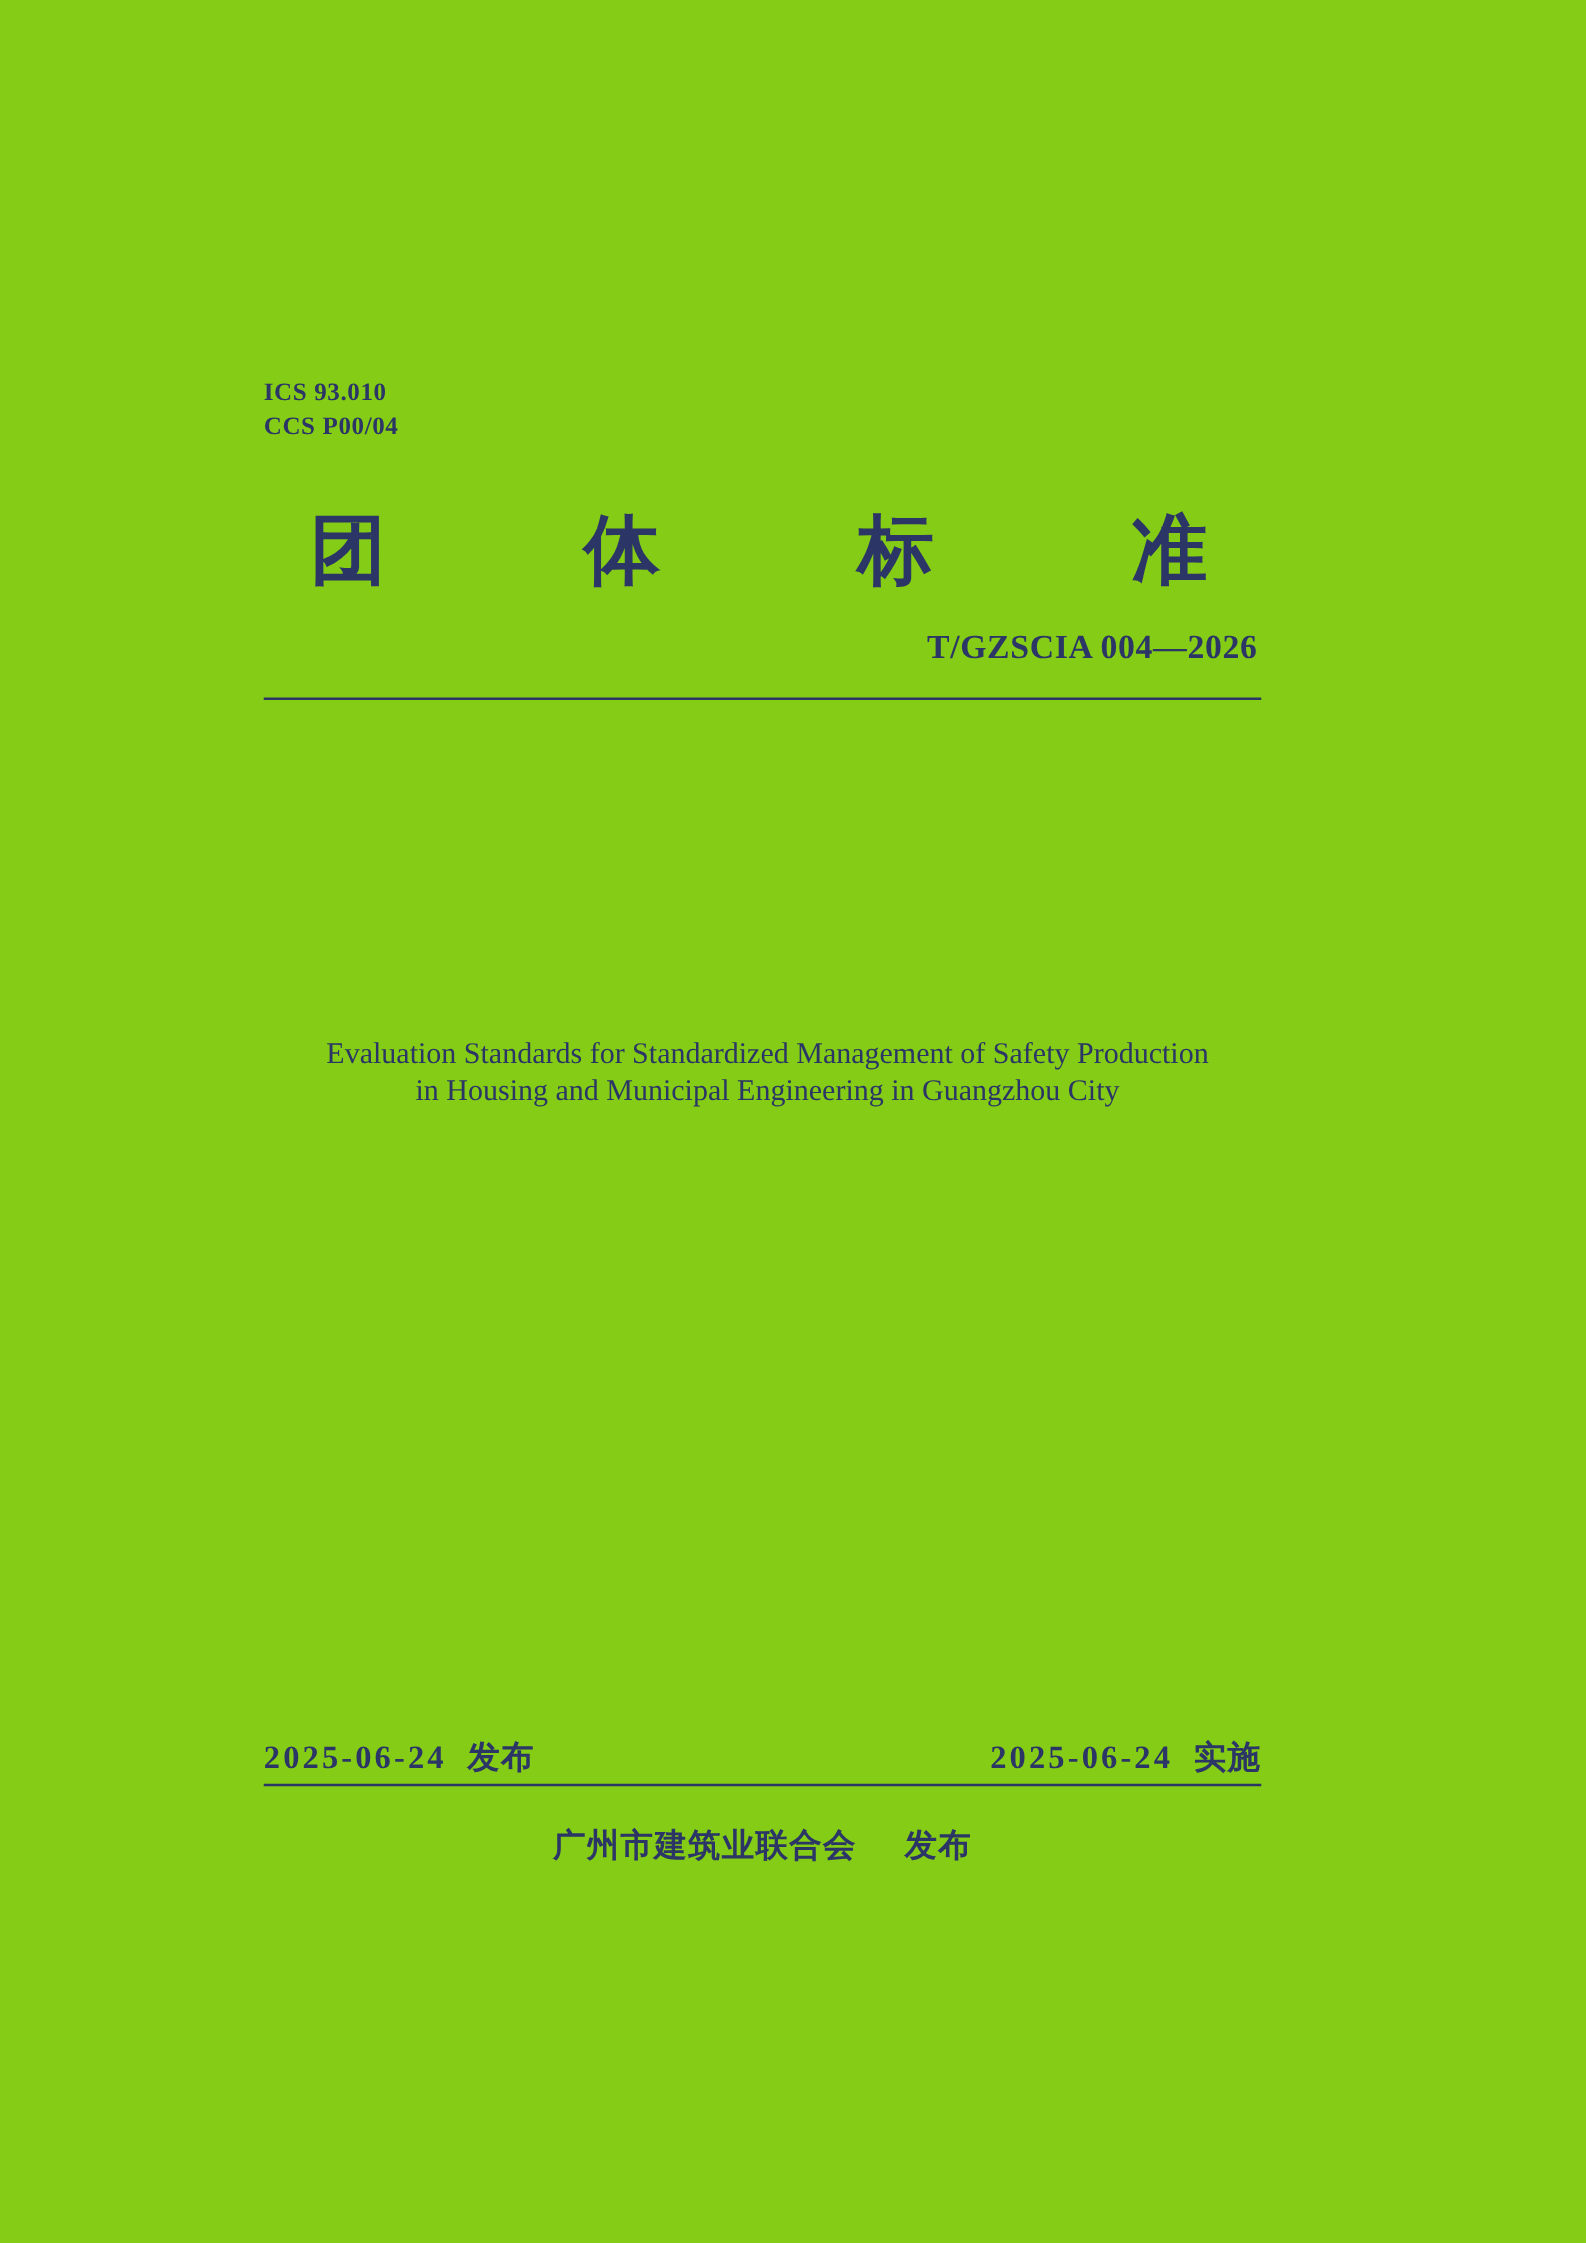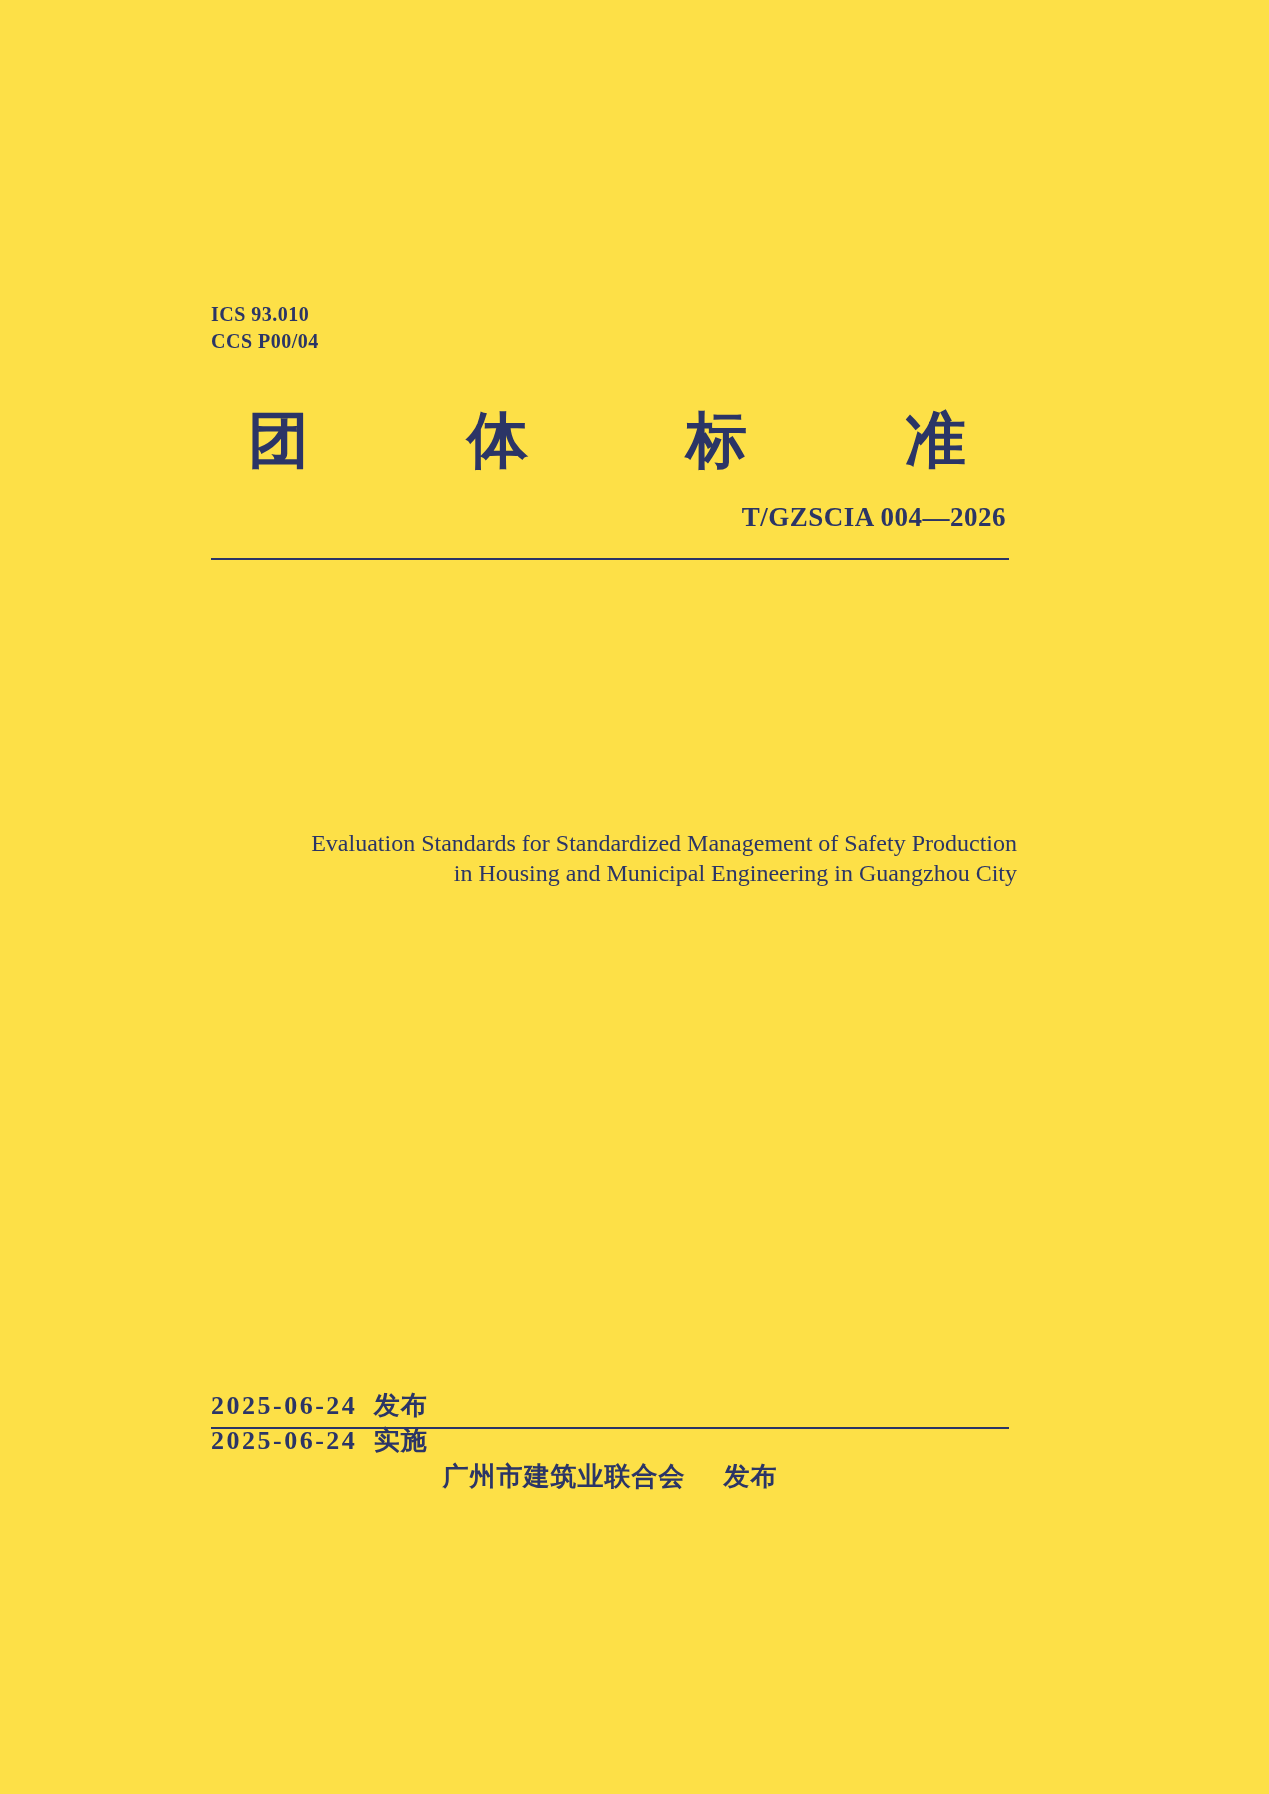--- a/index.html
+++ b/index.html
@@ -1,21 +1,21 @@
 <!DOCTYPE html>
 <html><head>
 <meta charset="utf-8">
 <style>
   * { margin: 0; padding: 0; box-sizing: border-box; }
   html, body { background: #ffffff; }
   .page {
     position: relative;
     width: 1269px;
     height: 1794px;
-    background: #fde047;
+    background: #84cc16;
     margin: 0 auto;
     overflow: hidden;
     color: #2b3566;
     font-family: "Liberation Serif", serif;
   }
   
   .ics-block {
     position: absolute;
     left: 211px;
     top: 301px;
@@ -79,38 +79,37 @@
     font-weight: bold;
     font-size: 43px;
     letter-spacing: 1px;
   }
   
   .title-en {
     position: absolute;
     left: 211px;
     width: 806px;
     top: 828px;
-    text-align: right;
+    text-align: center;
     font-family: "Liberation Serif", serif;
     font-size: 24px;
     line-height: 30px;
     font-weight: normal;
   }
   
   .dates-row {
     position: absolute;
     left: 211px;
     width: 798px;
     top: 1388px;
     display: flex;
-    justify-content: flex-end;
+    justify-content: space-between;
     align-items: baseline;
     font-size: 26px;
     font-weight: bold;
-    flex-direction: column;
   }
   .date-item { white-space: nowrap; }
   .date-value {
     font-family: "Liberation Serif", serif;
     letter-spacing: 2.5px;
   }
   .date-label {
     font-family: "Liberation Sans", sans-serif;
     margin-left: 10px;
     letter-spacing: 1px;

